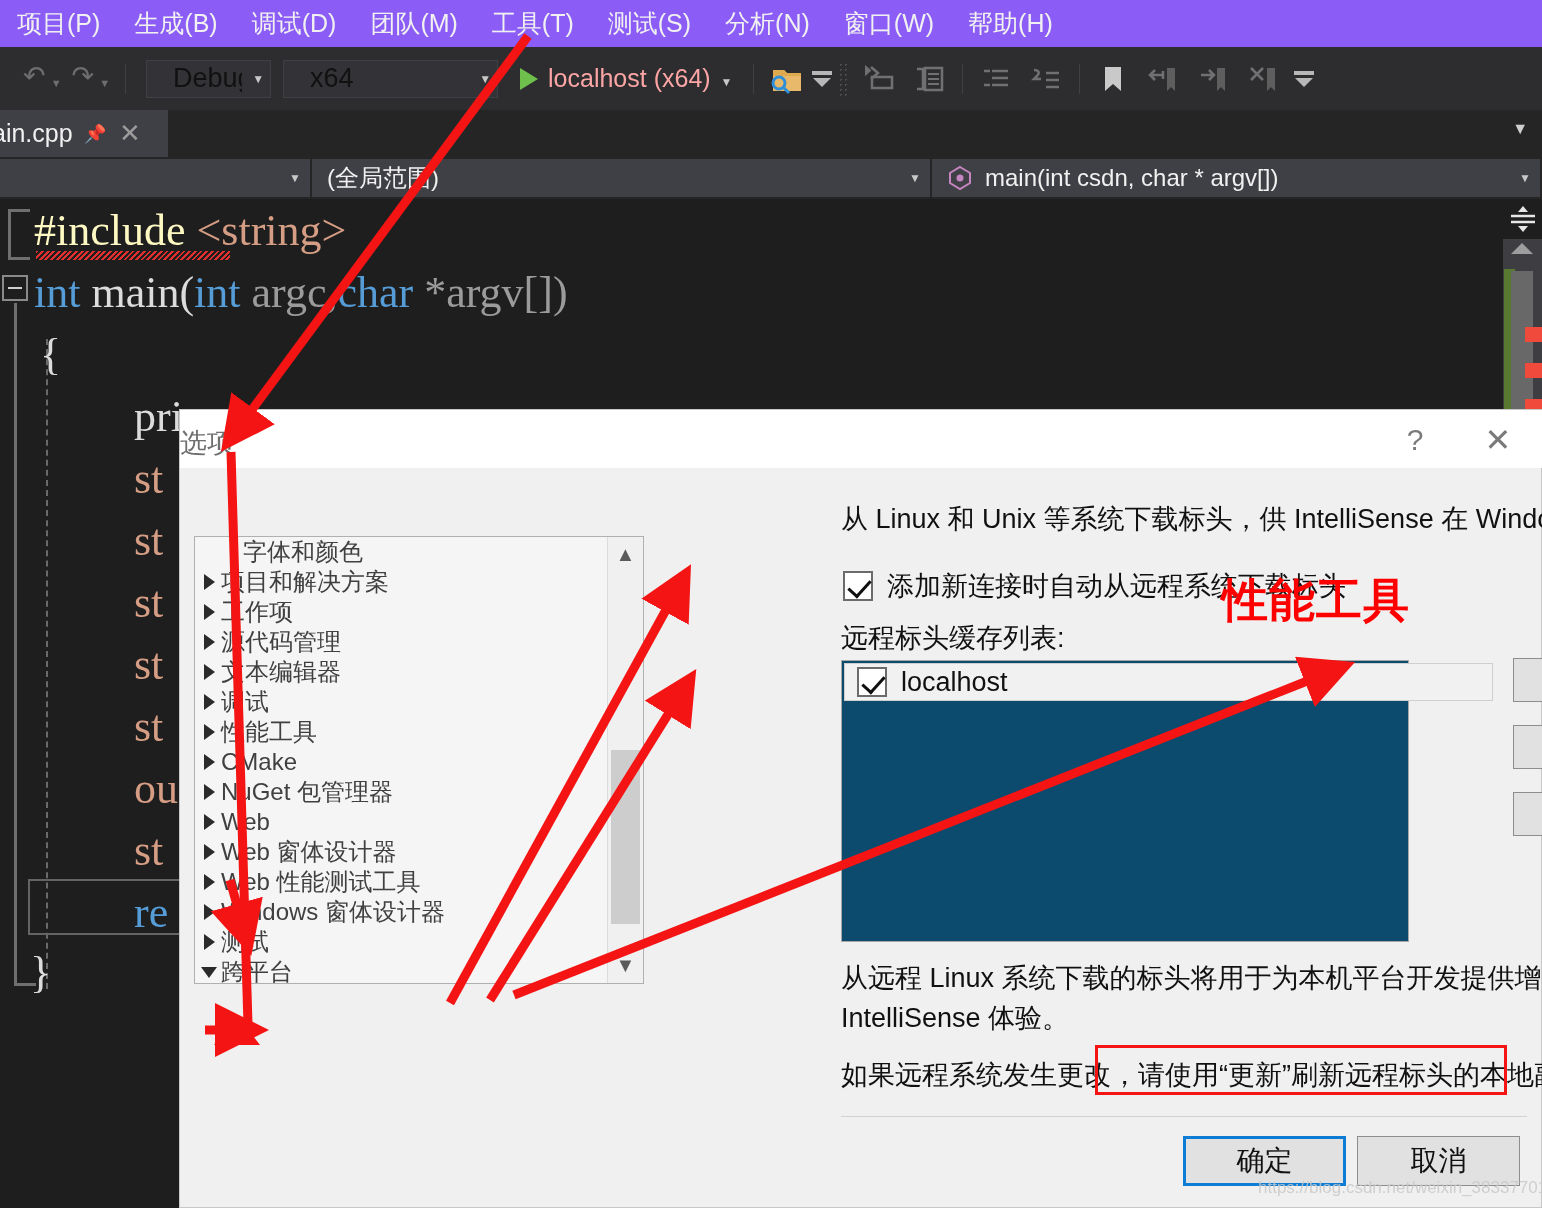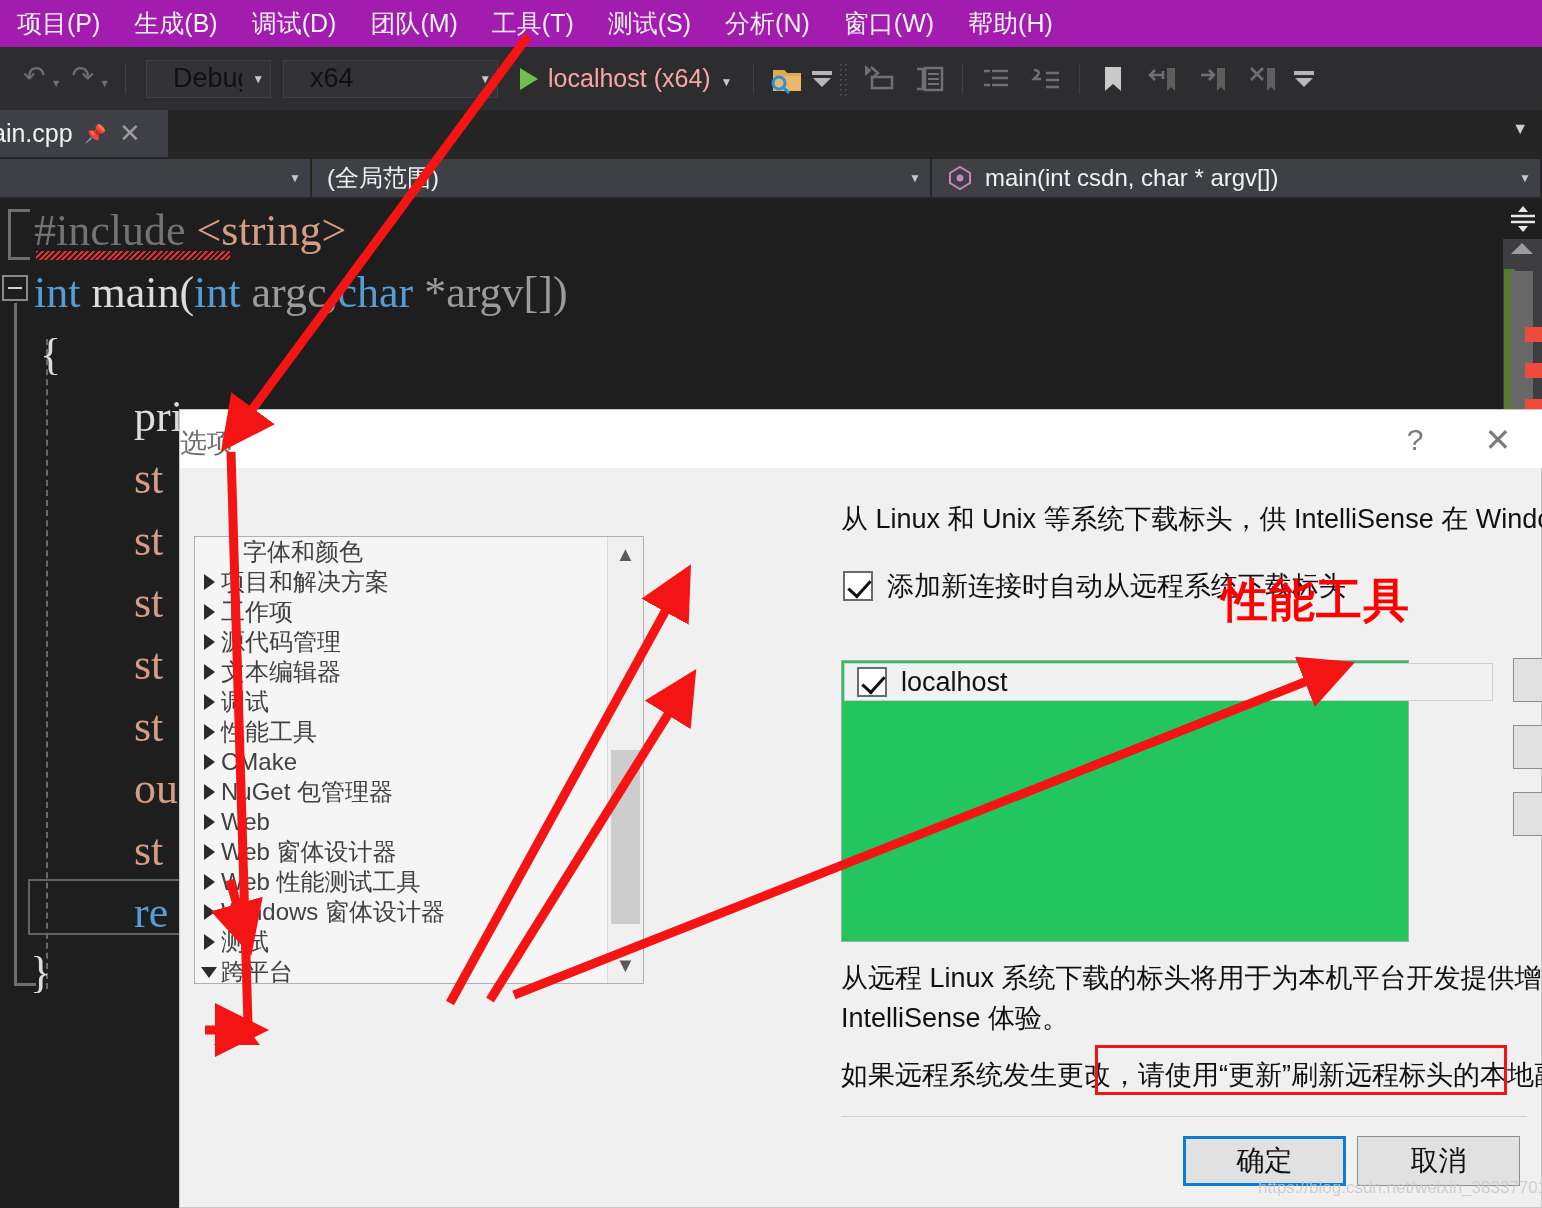--- a/index.html
+++ b/index.html
@@ -8,21 +8,21 @@
     background:#1e1e1e;
     font-family:"Liberation Sans","DejaVu Sans",sans-serif;
     overflow:hidden;position:relative;
   }
 
   
   #vs-shell{position:absolute;inset:0;background:#1e1e1e;}
 
   .menubar{
     position:absolute;left:0;top:0;width:1542px;height:47px;
-    background:#a21caf;display:flex;align-items:center;
+    background:#8b5cf6;display:flex;align-items:center;
   }
   .menu-item{
     color:#f1f1f1;font-size:25px;padding:0 17px;white-space:nowrap;
     line-height:47px;
   }
 
   .toolbar{
     position:absolute;left:0;top:47px;width:1542px;height:63px;
     background:#2d2d30;display:flex;align-items:center;
   }
@@ -93,21 +93,21 @@
 
   
   .editor{
     position:absolute;left:0;top:199px;width:1503px;height:1009px;
     background:#1e1e1e;overflow:hidden;
   }
   .code-line{
     position:absolute;left:0;font-family:"Liberation Serif","DejaVu Serif",serif;
     font-size:44px;white-space:pre;line-height:44px;
   }
-  .c-pre{color:#737373;}
+  .c-pre{color:#fef9c3;}
   .c-str{color:#d69d85;text-align:right;}
   .c-kw{color:#569cd6;}
   .c-id{color:#9b9b9b;}
   .c-plain{color:#dcdcdc;}
   .squiggle{
     position:absolute;height:9px;
     background-image:repeating-linear-gradient(135deg,#e03030 0 2px,transparent 2px 4px);
   }
   .outline-bracket{
     position:absolute;border-left:3px solid #6f6f6f;
@@ -225,21 +225,21 @@
     content:"";position:absolute;left:8px;top:2px;width:10px;height:19px;
     border:solid #101010;border-width:0 3px 3px 0;transform:rotate(42deg);
   }
   .cb-label{margin-left:14px;color:#111;font-size:27px;white-space:nowrap;}
 
   .list-caption{
     position:absolute;left:661px;top:210px;color:#111;font-size:27px;
   }
   .listbox{
     position:absolute;left:661px;top:250px;width:568px;height:282px;
-    background:#22c55e;border:1px solid #a8a8a8;box-sizing:border-box;
+    background:#0c4a6e;border:1px solid #a8a8a8;box-sizing:border-box;
   }
   .lb-item{
     position:absolute;left:2px;top:2px;width:649px;height:38px;
     background:#f1f1f1;border:1px solid #cfcfcf;box-sizing:border-box;
     display:flex;align-items:center;padding-left:12px;
   }
   .lb-item .lb-text{margin-left:14px;color:#111;font-size:27px;}
 
   .side-btns{position:absolute;left:1333px;top:248px;}
   .dlg-btn{
@@ -588,20 +588,21 @@
     </div>
   </div>
 
   <div class="rp-desc">从 Linux 和 Unix 等系统下载标头，供 IntelliSense 在 Windows 上使用。</div>
 
   <div class="cb-row">
     <span class="wincheck checked"></span>
     <span class="cb-label">添加新连接时自动从远程系统下载标头</span>
   </div>
 
+  <div class="list-caption">远程标头缓存列表:</div>
 
   <div class="listbox">
     <div class="lb-item">
       <span class="wincheck checked"></span>
       <span class="lb-text">localhost</span>
     </div>
   </div>
 
   <div class="side-btns">
     <div class="dlg-btn">更新</div>

